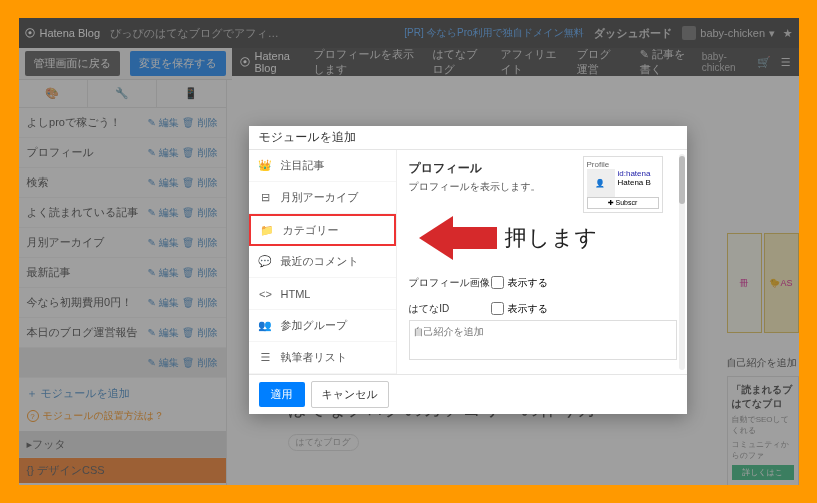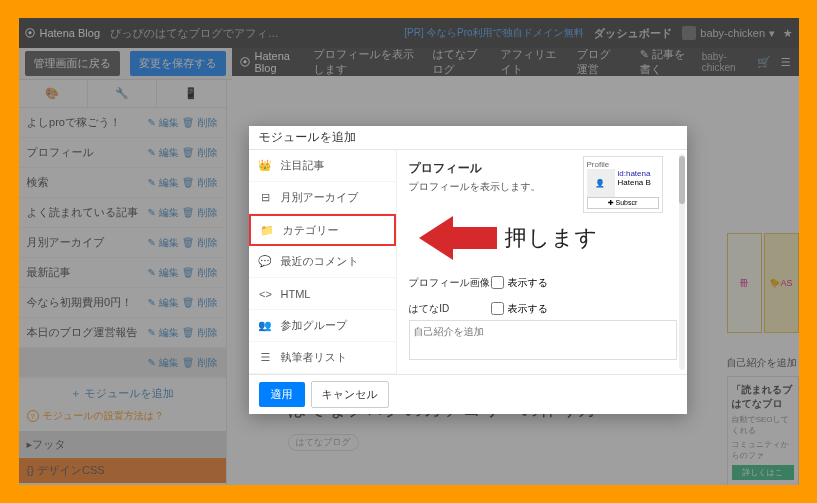--- a/index.html
+++ b/index.html
@@ -26,21 +26,21 @@
 .navtabs .navuser { font-size: 10px; color: #bbb; }
 .navtabs .navicon { color: #ddd; margin-left: 6px; }
 
 .sidebar { position: absolute; left: 0; top: 62px; width: 208px; bottom: 0; background: #fff; border-right: 1px solid #e5e5e5; font-size: 11px; color: #333; overflow: hidden; }
 .toolrow { height: 28px; display: flex; border-bottom: 1px solid #e5e5e5; }
 .toolrow .tcell { flex: 1; display: flex; align-items: center; justify-content: center; border-right: 1px solid #e5e5e5; color: #555; }
 .toolrow .tcell:last-child { border-right: none; }
 .sidebar .row { display: flex; align-items: center; justify-content: space-between; height: 30px; padding: 0 8px; border-bottom: 1px solid #f2f2f2; }
 .sidebar .row.hover { background: #e8e8e8; }
 .sidebar .actions { color: #3784c7; font-size: 10px; display: flex; align-items: center; gap: 3px; }
-.sidebar .add { color: #3784c7; padding: 8px; text-align: center; }
+.sidebar .add { color: #3784c7; padding: 8px; }
 .sidebar .help { color: #ff8a00; padding: 0 8px 8px; font-size: 10px; display: flex; align-items: center; gap: 4px; }
 .sidebar .section { background: #dedede; height: 26px; display: flex; align-items: center; padding: 0 8px; color: #444; font-size: 11px; }
 
 .mainbg { position: absolute; left: 213px; top: 58px; right: 0; bottom: 0; background: #fff; }
 .bigtitle { color: #ff8a00; font-size: 30px; font-weight: 300; position: absolute; top: 58px; left: 20px; }
 .article { position: absolute; top: 320px; left: 56px; font-size: 19px; color: #333; font-weight: 400; }
 .tag { position: absolute; top: 358px; left: 56px; font-size: 9px; color: #999; border: 1px solid #ddd; border-radius: 9px; padding: 1px 7px; }
 .rightside { position: absolute; right: 0; top: 280px; width: 72px; font-size: 10px; }
 .rightside .txt { color: #333; margin-bottom: 6px; }
 .rightside .box { border: 1px solid #ddd; padding: 6px 4px; font-size: 9px; color: #333; }

